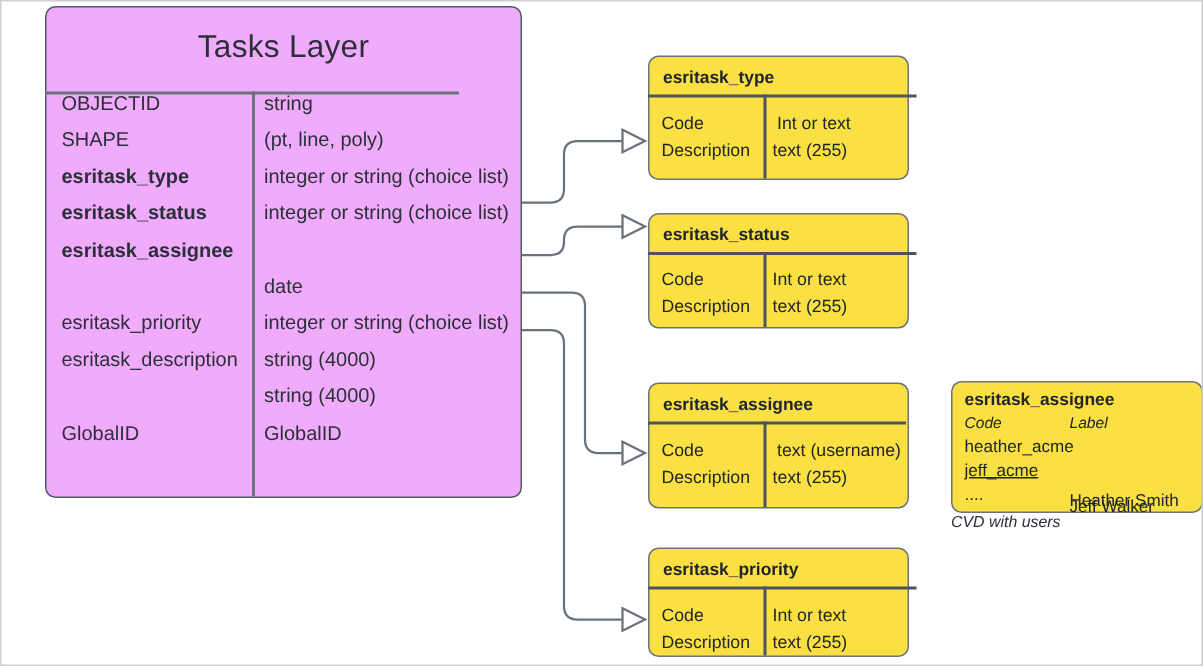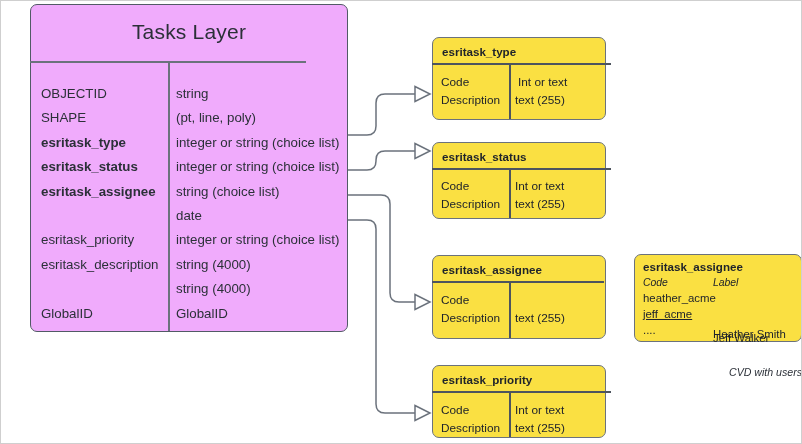--- a/index.html
+++ b/index.html
@@ -51,21 +51,20 @@
   
   #tasks-col-divider {
     position: absolute;
     left: 137px; top: 56px;
     width: 2px; bottom: 0px;
     background: #6b727c;
   }
   #tasks-rows {
     position: absolute;
     left: 0; top: 56px; right: 0; bottom: 0;
-    padding-top: 25px;
   }
   .field-row {
     position: relative;
     height: 24.4px;
     font-size: 13.3px;
     color: #2b3038;
     white-space: nowrap;
   }
   .field-name {
     position: absolute;
@@ -132,25 +131,24 @@
     color: #20242b;
     white-space: nowrap;
   }
   .cvd-col-code  { left: 8px; }
   .cvd-col-label { left: 78px; }
   .cvd-head { font-style: italic; font-size: 10.4px; }
   #cvd-caption {
     position: absolute;
     left: 633px; top: 341px;
     width: 168px;
-    text-align: right;
+    text-align: left;
     font-size: 10.6px;
     font-style: italic;
     color: #2b3038;
-    margin-top: 24px;
   }
 
   
   #connectors {
     position: absolute;
     left: 0; top: 0;
     width: 802px; height: 444px;
     z-index: 2;
     pointer-events: none;
   }
@@ -199,21 +197,20 @@
         <span class="field-type">integer or string (choice list)</span>
       </div>
 
       <div class="field-row key">
         <span class="field-name">esritask_status</span>
         <span class="field-type">integer or string (choice list)</span>
       </div>
 
       <div class="field-row key">
         <span class="field-name">esritask_assignee</span>
-        <span class="field-type">string (choice list)</span>
       </div>
 
       <div class="field-row">
         <span class="field-type">date</span>
       </div>
 
       <div class="field-row">
         <span class="field-name">esritask_priority</span>
         <span class="field-type">integer or string (choice list)</span>
       </div>
@@ -254,20 +251,21 @@
     <div class="lookup-cell" style="left:82px; top:34px;">Int or text</div>
     <div class="lookup-cell" style="left:82px; top:52px;">text (255)</div>
   </div>
 
   <div class="lookup" style="left:431px; top:254px; width:174px; height:84px;">
     <div class="lookup-title">esritask_assignee</div>
     <div class="lookup-header-rule" style="top:25px; width:100%;"></div>
     <div class="lookup-vdivider" style="left:76px; top:25px; bottom:0;"></div>
     <div class="lookup-cell" style="left:8px; top:35px;">Code</div>
     <div class="lookup-cell" style="left:8px; top:53px;">Description</div>
+    <div class="lookup-cell" style="left:85px; top:35px;">text  (username)</div>
     <div class="lookup-cell" style="left:82px; top:53px;">text (255)</div>
   </div>
 
   <div class="lookup" style="left:431px; top:364px; width:174px; height:73px;">
     <div class="lookup-title">esritask_priority</div>
     <div class="lookup-header-rule" style="top:25px;"></div>
     <div class="lookup-vdivider" style="left:76px; top:25px; bottom:0;"></div>
     <div class="lookup-cell" style="left:8px; top:35px;">Code</div>
     <div class="lookup-cell" style="left:8px; top:53px;">Description</div>
     <div class="lookup-cell" style="left:82px; top:35px;">Int or text</div>

